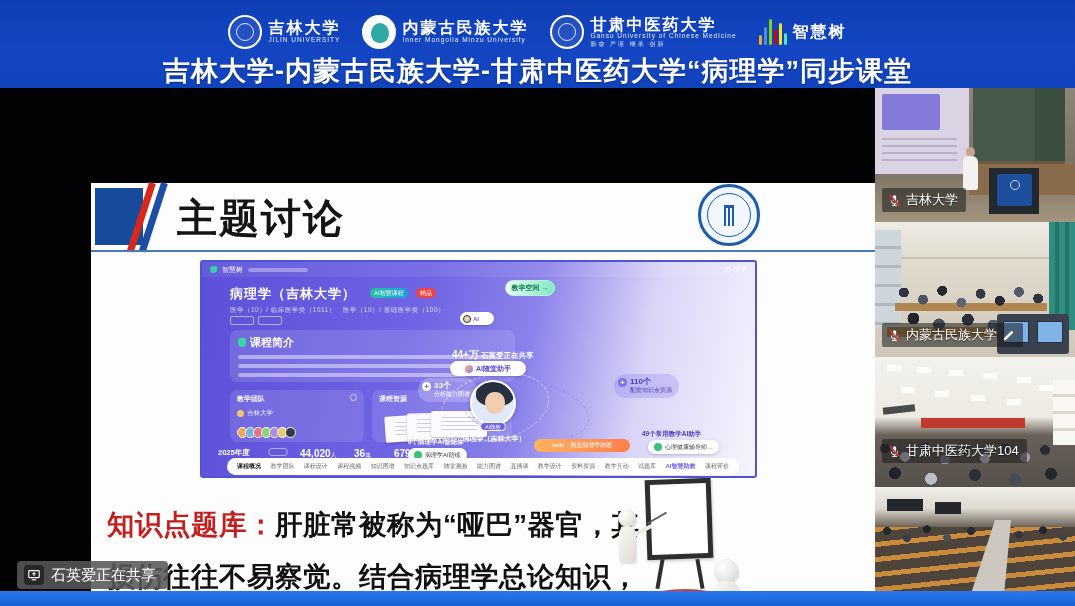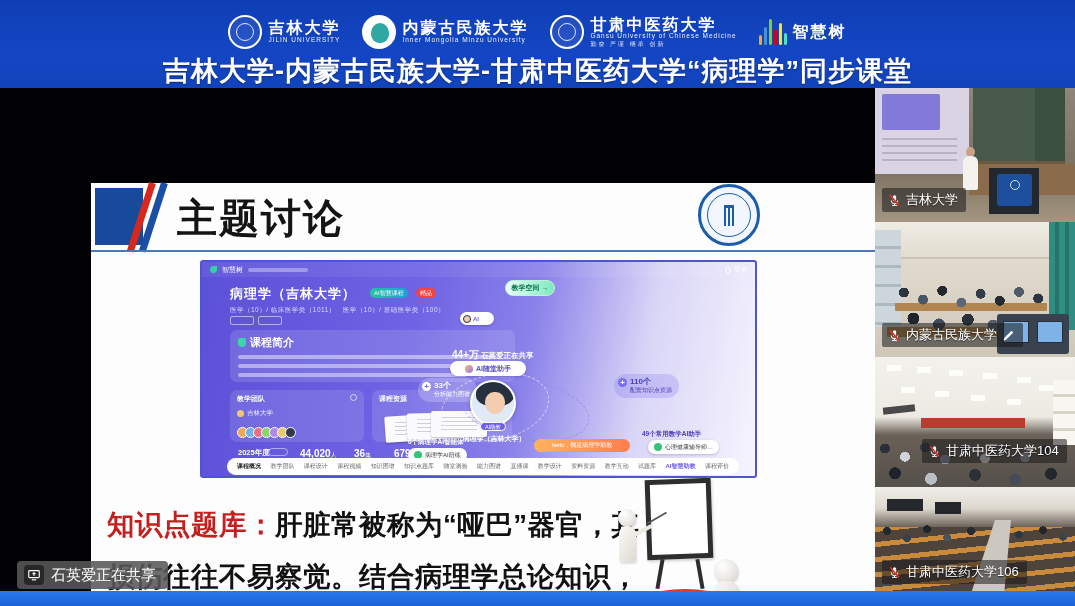--- a/index.html
+++ b/index.html
@@ -78,21 +78,21 @@
   .p-card-head { display:flex; justify-content:space-between; font-size:7px; font-weight:700; opacity:.95; }
   .p-card-head i { width:7px; height:7px; border:1px solid rgba(255,255,255,.7); border-radius:50%; }
   .p-avatars { display:flex; margin-top:9px; }
   .p-avatars b { width:11px; height:11px; border-radius:50%; border:1px solid #fff; margin-right:-3px; display:block; }
   .p-school-row { display:flex; align-items:center; gap:3px; font-size:6.5px; margin-top:5px; opacity:.9; }
   .p-school-dot { width:7px; height:7px; background:#ffd166; border-radius:50%; }
   .p-certs { position:relative; margin-top:7px; height:26px; }
   .p-cert { position:absolute; width:56px; height:26px; background:#fbfbfd; border-radius:2px; box-shadow:0 1px 2px rgba(0,0,0,.25); }
   .p-cert::after{ content:""; position:absolute; left:10px; top:6px; right:10px; bottom:6px;
     background:repeating-linear-gradient(180deg,#cfcfda 0 1px,transparent 1px 4px); }
-  .p-year { position:absolute; left:36px; top:186px; color:#fff; font-size:7.5px; font-weight:700;text-align:center; }
+  .p-year { position:absolute; left:16px; top:186px; color:#fff; font-size:7.5px; font-weight:700;text-align:center; }
   .p-year-tag { position:absolute; left:66px; top:186px; width:20px; height:8px; border:1px solid rgba(255,255,255,.5); border-radius:4px; }
   .p-stat { position:absolute; top:181px; color:#fff; }
   .p-stat .v { font-size:10px; font-weight:800; }
   .p-stat .u { font-size:6px; }
   .p-stat .cap { width:34px; height:3px; background:rgba(255,255,255,.4); border-radius:2px; margin-top:3px; }
   
   .p-tools { position:absolute; left:250px; top:86px; font-size:7.5px; font-weight:800; color:#fff; }
   .p-tools b { font-size:10px; }
   .p-aipill { position:absolute; left:248px; top:99px; width:76px; height:15px; background:#fff; border-radius:8px;
     display:flex; align-items:center; justify-content:center; gap:3px; font-size:7px; color:#5a4fd0; font-weight:700;
@@ -228,21 +228,21 @@
       radial-gradient(circle 5px at 45% 32%,#262b33 97%,transparent),
       radial-gradient(circle 5px at 55% 48%,#d8dbe0 97%,transparent),
       radial-gradient(circle 5px at 65% 30%,#30363f 97%,transparent),
       radial-gradient(circle 5px at 75% 46%,#9aa2ae 97%,transparent),
       radial-gradient(circle 5px at 85% 33%,#272c34 97%,transparent),
       radial-gradient(circle 6px at 10% 75%,#1f242b 97%,transparent),
       radial-gradient(circle 6px at 28% 85%,#b9bec7 97%,transparent),
       radial-gradient(circle 6px at 50% 78%,#2a2f38 97%,transparent),
       radial-gradient(circle 6px at 70% 86%,#454c57 97%,transparent),
       radial-gradient(circle 6px at 88% 76%,#23272e 97%,transparent); }
-  .f3 .label-pos { bottom:24px;margin-left:40px; }
+  .f3 .label-pos { bottom:24px; }
 
   
   .f4 { top:399px; height:119px; background:linear-gradient(180deg,#efeee9 0%,#ddd8ce 18%,#6a6057 34%,#54493e 100%); }
   .f4 .panel { position:absolute; background:#24282c; height:12px; top:10%; }
   .f4 .tiers { position:absolute; left:0; top:34%; width:100%; height:66%;
     background:repeating-linear-gradient(174deg,#c98a3c 0 5px,#4e443c 5px 15px); }
   .f4 .aisle { position:absolute; left:0; top:18%; width:100%; height:82%; background:#ccc8bf;
     clip-path:polygon(46% 100%,64% 100%,68% 12%,60% 12%); }
   .f4 .crowd { position:absolute; left:0; top:22%; width:100%; height:30%;
     background-image:
@@ -536,30 +536,20 @@
       <span>甘肃中医药大学104</span>
     </div>
   </div>
 
   <div class="feed f4">
     <div class="panel" style="left:6%;width:18%"></div>
     <div class="panel" style="left:30%;width:13%;top:13%"></div>
     <div class="tiers"></div>
     <div class="aisle"></div>
     <div class="crowd"></div>
-    <div class="feed-label label-pos">
-      <svg width="13" height="15" viewBox="0 0 16 16">
-        <rect x="6" y="1.5" width="4" height="7.5" rx="2" fill="#fff"></rect>
-        <path d="M4 8a4 4 0 0 0 8 0" stroke="#fff" stroke-width="1.2" fill="none"></path>
-        <line x1="8" y1="12" x2="8" y2="13.6" stroke="#fff" stroke-width="1.2"></line>
-        <line x1="5" y1="14" x2="11" y2="14" stroke="#fff" stroke-width="1.2"></line>
-        <line x1="2.5" y1="1.5" x2="13.5" y2="14" stroke="#e23030" stroke-width="2"></line>
-      </svg>
-      <span>甘肃中医药大学106</span>
-    </div>
   </div>
 </div>
 
 <div id="share-badge">
   <div class="icon-box">
     <svg width="14" height="14" viewBox="0 0 16 16">
       <rect x="2" y="3" width="12" height="8" rx="1" fill="none" stroke="#fff" stroke-width="1.3"></rect>
       <path d="M8 9V5.5M6.3 7L8 5.3 9.7 7" stroke="#fff" stroke-width="1.2" fill="none"></path>
       <line x1="5.5" y1="13.5" x2="10.5" y2="13.5" stroke="#fff" stroke-width="1.3"></line>
     </svg>

